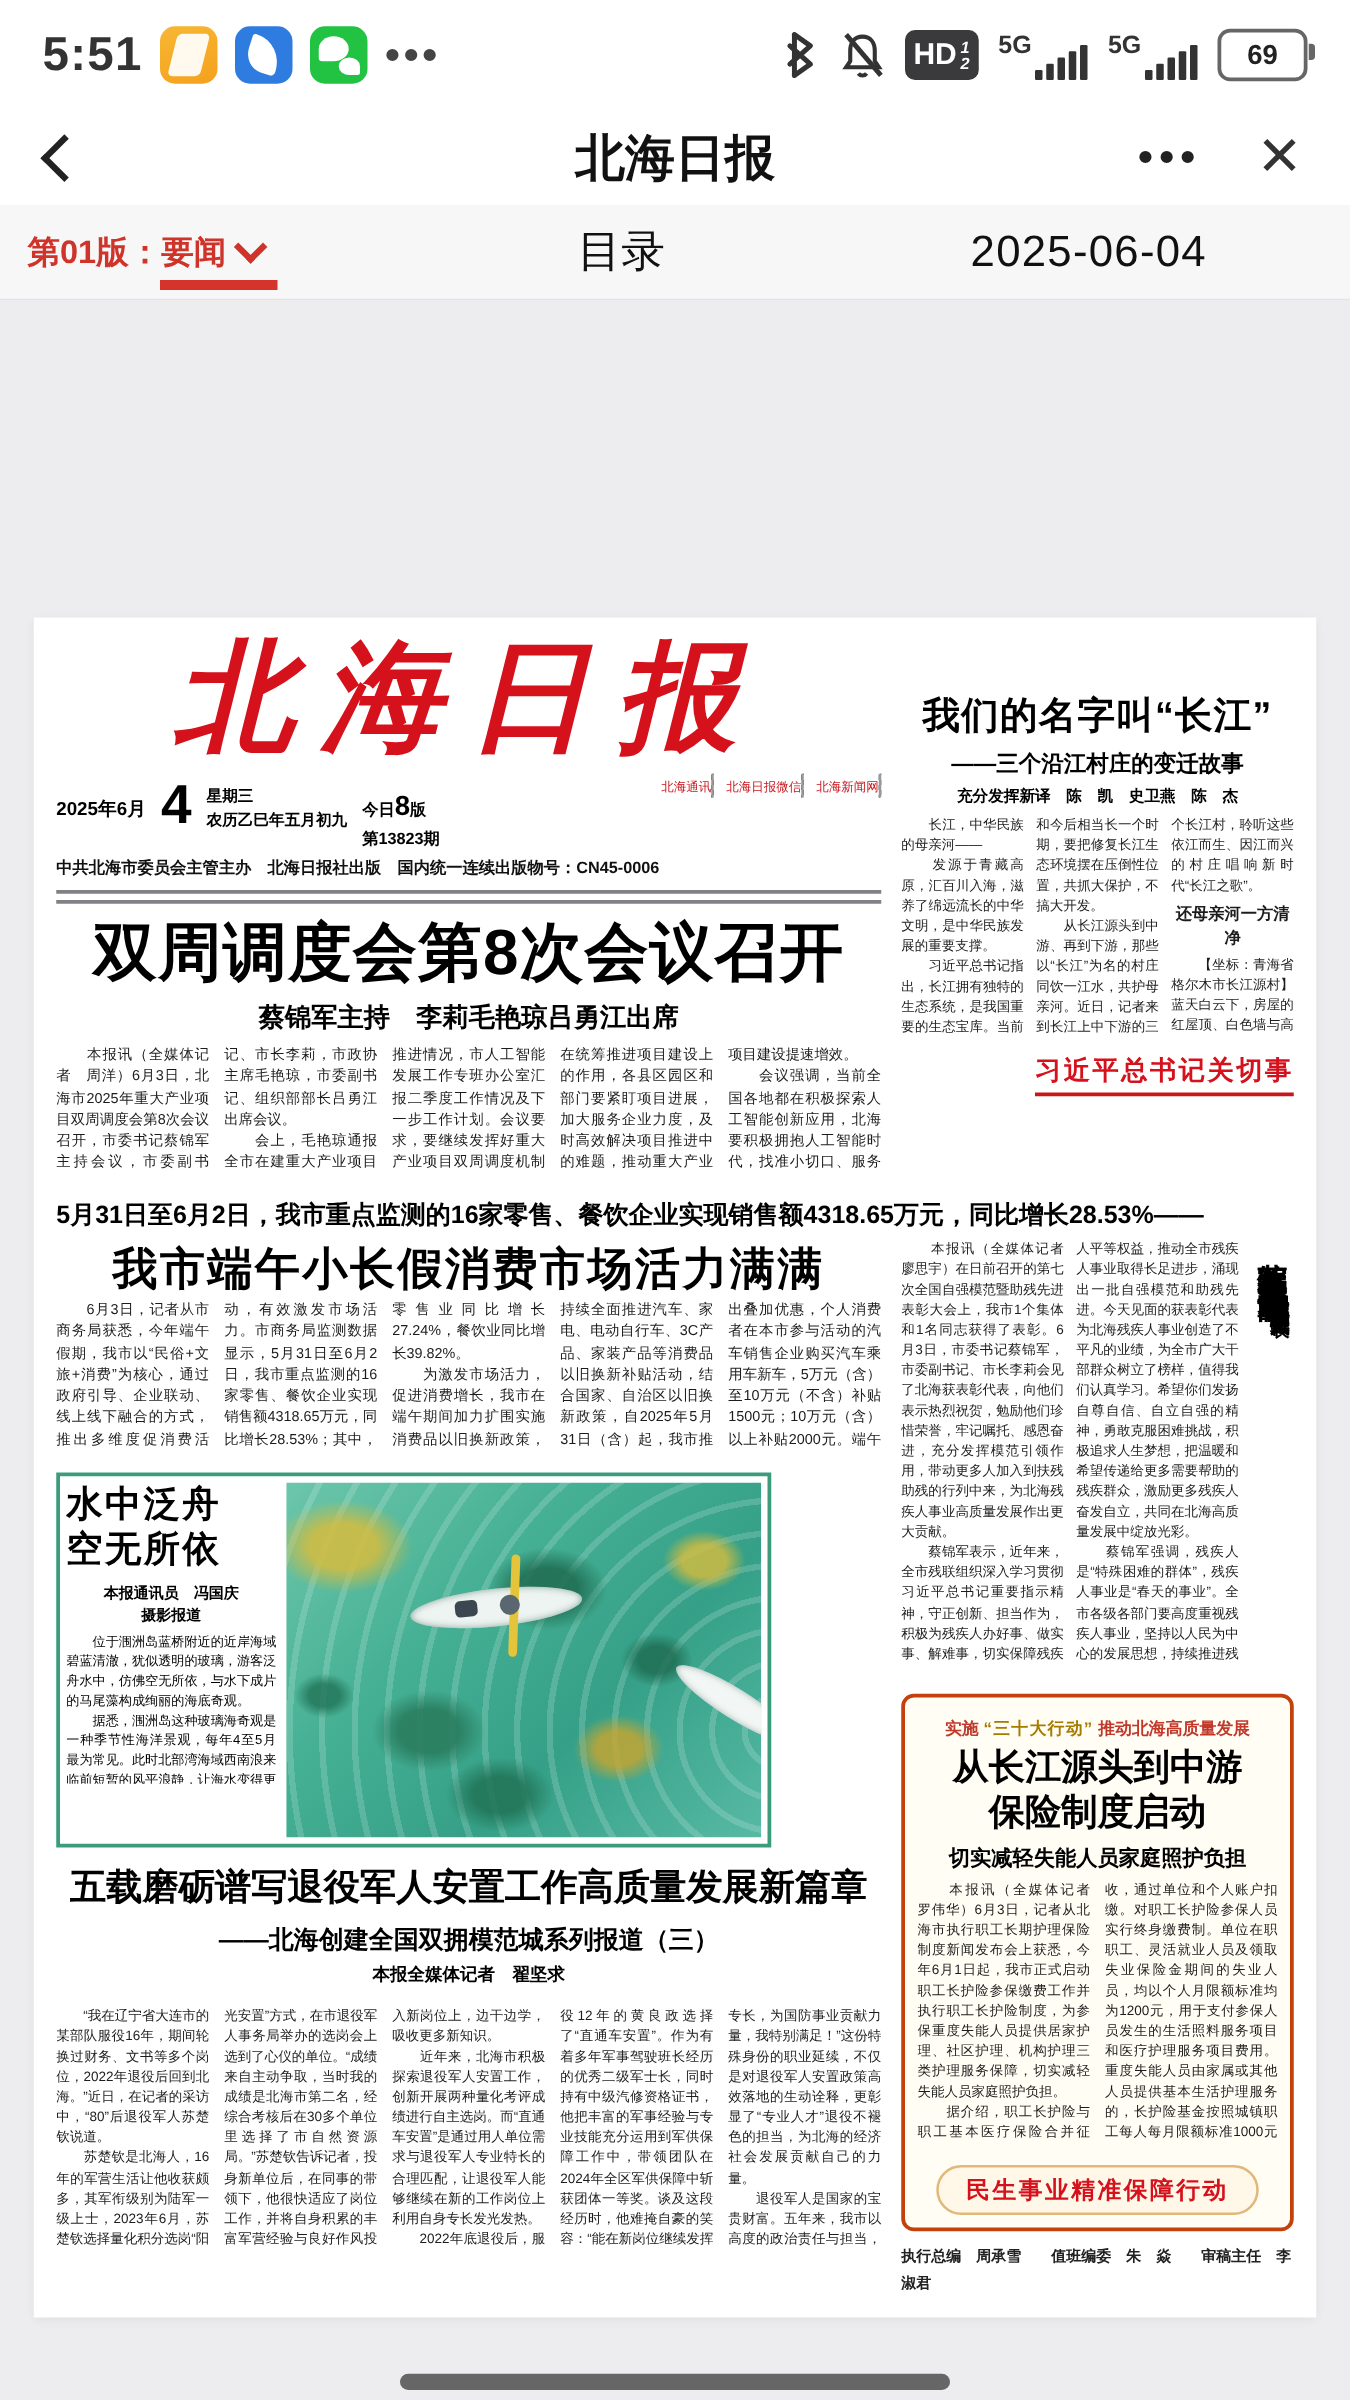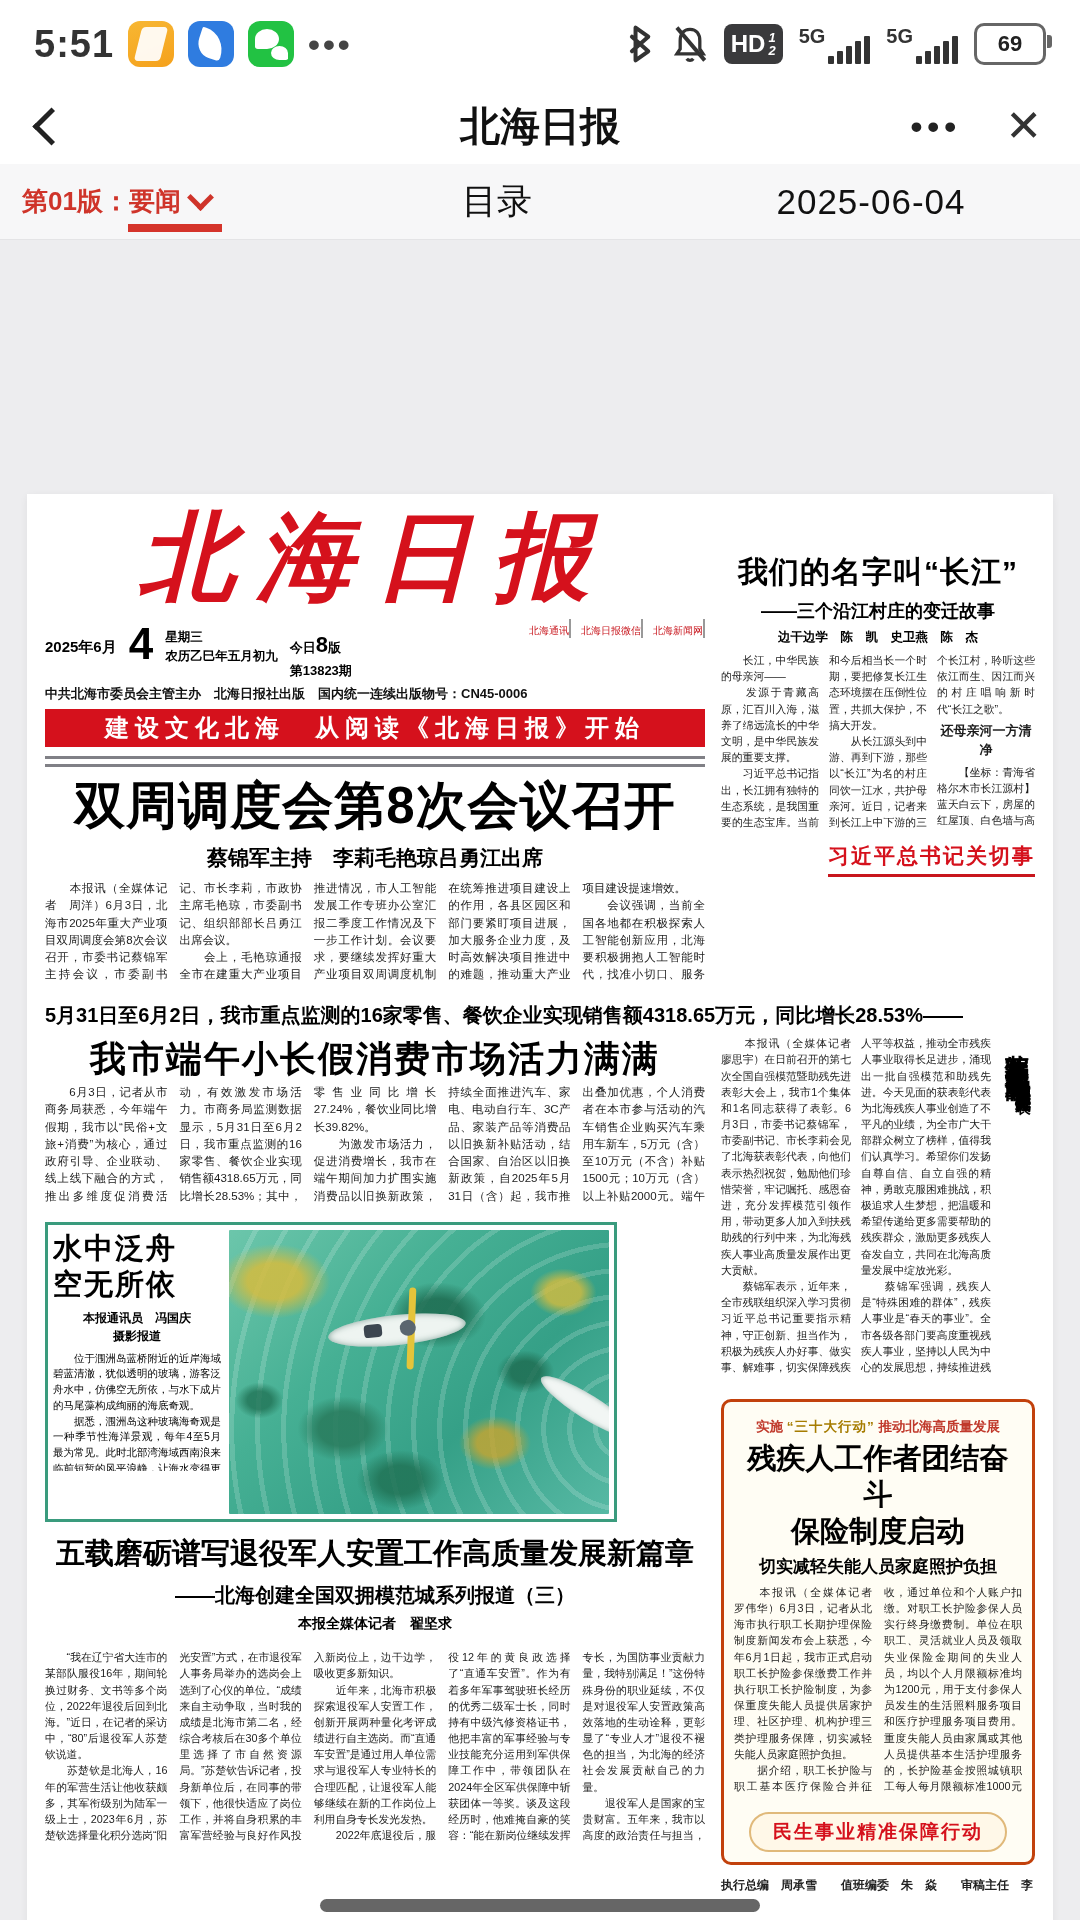--- a/index.html
+++ b/index.html
@@ -268,38 +268,37 @@
                 <span>今日</span><span class="big8">8</span><span>版</span><br>
                 <span>第13823期</span>
               </span>
               <span class="qrs">
                 <span class="qrwrap"><span class="qrlabel">北海通讯</span><span class="qr"></span></span>
                 <span class="qrwrap"><span class="qrlabel">北海日报微信</span><span class="qr"></span></span>
                 <span class="qrwrap"><span class="qrlabel">北海新闻网</span><span class="qr"></span></span>
               </span>
             </div>
             <div class="publisher">中共北海市委员会主管主办　北海日报社出版　国内统一连续出版物号：CN45-0006</div>
-            <div class="redbanner">建设文化北海　从阅读《北海日报》开始</div>
             <div class="drule"></div>
           </div>
 
           <div class="main-art">
             <div class="main-title">双周调度会第8次会议召开</div>
             <div class="main-byline">蔡锦军主持　李莉毛艳琼吕勇江出席</div>
             <div class="tiny cols5 pre">　　本报讯（全媒体记者　周洋）6月3日，北海市2025年重大产业项目双周调度会第8次会议召开，市委书记蔡锦军主持会议，市委副书记、市长李莉，市政协主席毛艳琼，市委副书记、组织部部长吕勇江出席会议。
 　　会上，毛艳琼通报全市在建重大产业项目推进情况，市人工智能发展工作专班办公室汇报二季度工作情况及下一步工作计划。会议要求，要继续发挥好重大产业项目双周调度机制在统筹推进项目建设上的作用，各县区园区和部门要紧盯项目进展，加大服务企业力度，及时高效解决项目推进中的难题，推动重大产业项目建设提速增效。
 　　会议强调，当前全国各地都在积极探索人工智能创新应用，北海要积极拥抱人工智能时代，找准小切口、服务大场景，充分发挥新译、天下秀等龙头企业作用，推动北海和东盟国家在人工智能大模型研发与场景应用方面的交流合作，探索人工智能赋能工业、文旅、教育、跨境电商、社会治理等领域智能化转型，着力打造一批示范性标杆场景，讲好北海人工智能故事。要大力支持企业立足北海，创新人工智能应用场景，加强政企合作、资源共享，协同推动“人工智能+”赋能千行百业，构建人工智能产业生态。</div>
           </div>
         </div>
 
         <div class="colR">
           <div class="cj-river">
             <div class="cj-title">我们的名字叫“长江”</div>
             <div class="cj-sub">——三个沿江村庄的变迁故事</div>
-            <div class="cj-byline">边干边学　陈　凯　史卫燕　陈　杰</div>
+            <div class="cj-byline">充分发挥新译　陈　凯　史卫燕　陈　杰</div>
             <div class="tiny cj-body">
               <div class="pre">　　长江，中华民族的母亲河——
 　　发源于青藏高原，汇百川入海，滋养了绵远流长的中华文明，是中华民族发展的重要支撑。
 　　习近平总书记指出，长江拥有独特的生态系统，是我国重要的生态宝库。当前和今后相当长一个时期，要把修复长江生态环境摆在压倒性位置，共抓大保护，不搞大开发。
 　　从长江源头到中游、再到下游，那些以“长江”为名的村庄同饮一江水，共护母亲河。近日，记者来到长江上中下游的三个长江村，聆听这些依江而生、因江而兴的村庄唱响新时代“长江之歌”。</div>
               <div class="crosshead">还母亲河一方清净</div>
               <div class="pre">　　【坐标：青海省格尔木市长江源村】蓝天白云下，房屋的红屋顶、白色墙与高大的杨树相互映衬。村中小广场上，游客快活地骑着骆驼、戏水，孩子们嬉戏玩耍，人们惬意休息。
 　　这里是青海省海西蒙古族藏族自治州格尔木市长江源村。在搬到这里前，长江源村的村民世代居住在平均海拔超4500米的唐古拉山，在长江源头过着近乎与世隔绝的游牧生活。
 　　随着牛羊增多，草原不堪重负，昔日养活三四百头牦牛的草场，变得百头都喂不饱。（下转第四版）</div>
             </div>
@@ -368,21 +367,21 @@
             </div>
           </div>
 
           <div class="ins-box">
             <div class="ins-banner">
               <span>实施</span>
               <span class="mid">“三十大行动”</span>
               <span>推动北海高质量发展</span>
             </div>
             <div class="ins-title">
-              <div>残疾人工作者团结奋斗</div>
+              <div>从长江源头到中游</div>
               <div>保险制度启动</div>
             </div>
             <div class="ins-sub">切实减轻失能人员家庭照护负担</div>
             <div class="tiny ins-body pre">　　本报讯（全媒体记者　罗伟华）6月3日，记者从北海市执行职工长期护理保险制度新闻发布会上获悉，今年6月1日起，我市正式启动职工长护险参保缴费工作并执行职工长护险制度，为参保重度失能人员提供居家护理、社区护理、机构护理三类护理服务保障，切实减轻失能人员家庭照护负担。
 　　据介绍，职工长护险与职工基本医疗保险合并征收，通过单位和个人账户扣缴。对职工长护险参保人员实行终身缴费制。单位在职职工、灵活就业人员及领取失业保险金期间的失业人员，均以个人月限额标准均为1200元，用于支付参保人员发生的生活照料服务项目和医疗护理服务项目费用。重度失能人员由家属或其他人员提供基本生活护理服务的，长护险基金按照城镇职工每人每月限额标准1000元支付。选择社区护理的，长护险基金按照城镇职工每人每月限额标准1000元，用于支付参保人员在社区发生的生活照料服务项目费用。选择机构护理的，城镇职工重度失能一级、二级、三级每人每月限额标准分别为1000元、1200元、1400元，用于支付参保人员发生的生活照料服务项目费用。</div>
             <div class="ins-ribbon">民生事业精准保障行动</div>
           </div>
 
           <div class="credits">
             <div>执行总编　周承雪　　值班编委　朱　焱　　审稿主任　李淑君</div>

